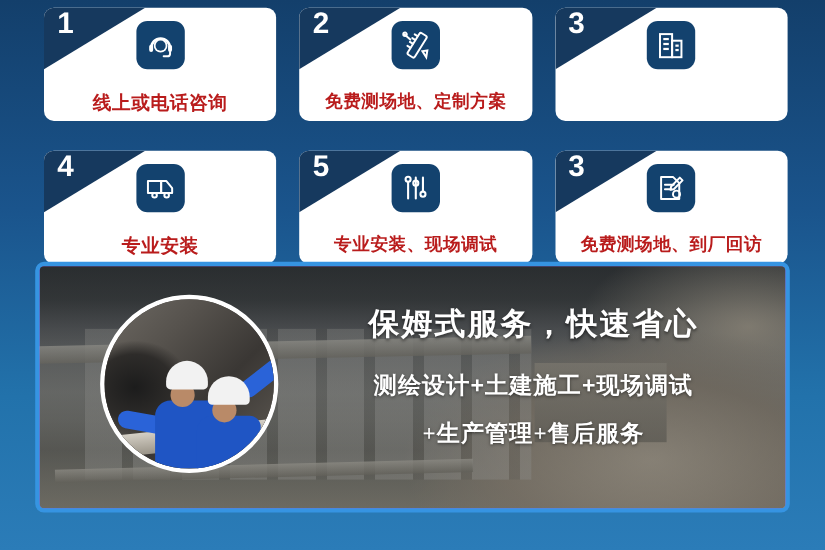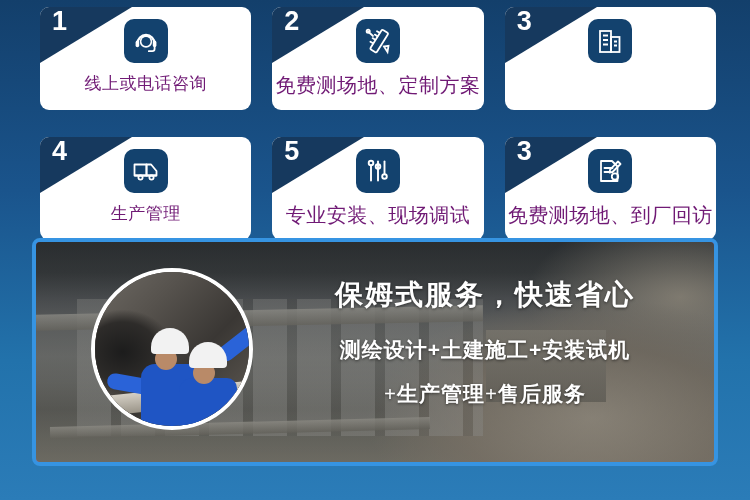--- a/index.html
+++ b/index.html
@@ -70,28 +70,28 @@
     background: #13426e;
     display: flex;
     align-items: center;
     justify-content: center;
   }
   .card-icon svg { display: block; }
 
   .card-label {
     position: relative;
     z-index: 2;
-    margin-top: 9px;
-    color: #701a75;
+    margin-top: 19px;
+    color: #b91c1c;
     font-size: 17px;
-    font-weight: normal;
+    font-weight: bold;
     letter-spacing: 0.5px;
     white-space: nowrap;
   }
-  .card-label.small { font-size: 20px; }
+  .card-label.small { font-size: 16px; }
 
   
   .banner {
     position: absolute;
     left: 32px;
     top: 238px;
     width: 686px;
     height: 228px;
     border: 4px solid #3694e2;
     border-radius: 8px;
@@ -333,21 +333,21 @@
           <rect x="3.5" y="8.5" width="12" height="11"></rect>
           <path d="M15.5 8.5h4.6l5.4 6.5v4.5h-10z"></path>
           <path d="M3.5 19.5h22"></path>
         </g>
         <g fill="none" stroke="#fff" stroke-width="1.8">
           <circle cx="9.5" cy="21.5" r="2.1"></circle>
           <circle cx="20.5" cy="21.5" r="2.1"></circle>
         </g>
       </svg>
     </div>
-    <div class="card-label">生产管理</div>
+    <div class="card-label">专业安装</div>
   </div>
 
   <div class="card">
     <div class="card-corner"></div>
     <div class="card-number">5</div>
     <div class="card-icon">
       <svg width="30" height="30" viewBox="0 0 30 30">
         <g stroke="#fff" stroke-width="1.9" fill="none" stroke-linecap="round">
           <path d="M8 9.5v15"></path>
             <path d="M15 5.5v19"></path>
@@ -400,16 +400,16 @@
     <div class="worker w2">
       <div class="arm"></div>
         <div class="body"></div>
         <div class="face"></div>
         <div class="helmet"></div>
     </div>
   </div>
 
   <div class="banner-text">
     <div class="banner-title">保姆式服务，快速省心</div>
-    <div class="banner-sub1">测绘设计+土建施工+安装试机</div>
+    <div class="banner-sub1">测绘设计+土建施工+现场调试</div>
     <div class="banner-sub2">+生产管理+售后服务</div>
   </div>
 </div>
 
 </body></html>

